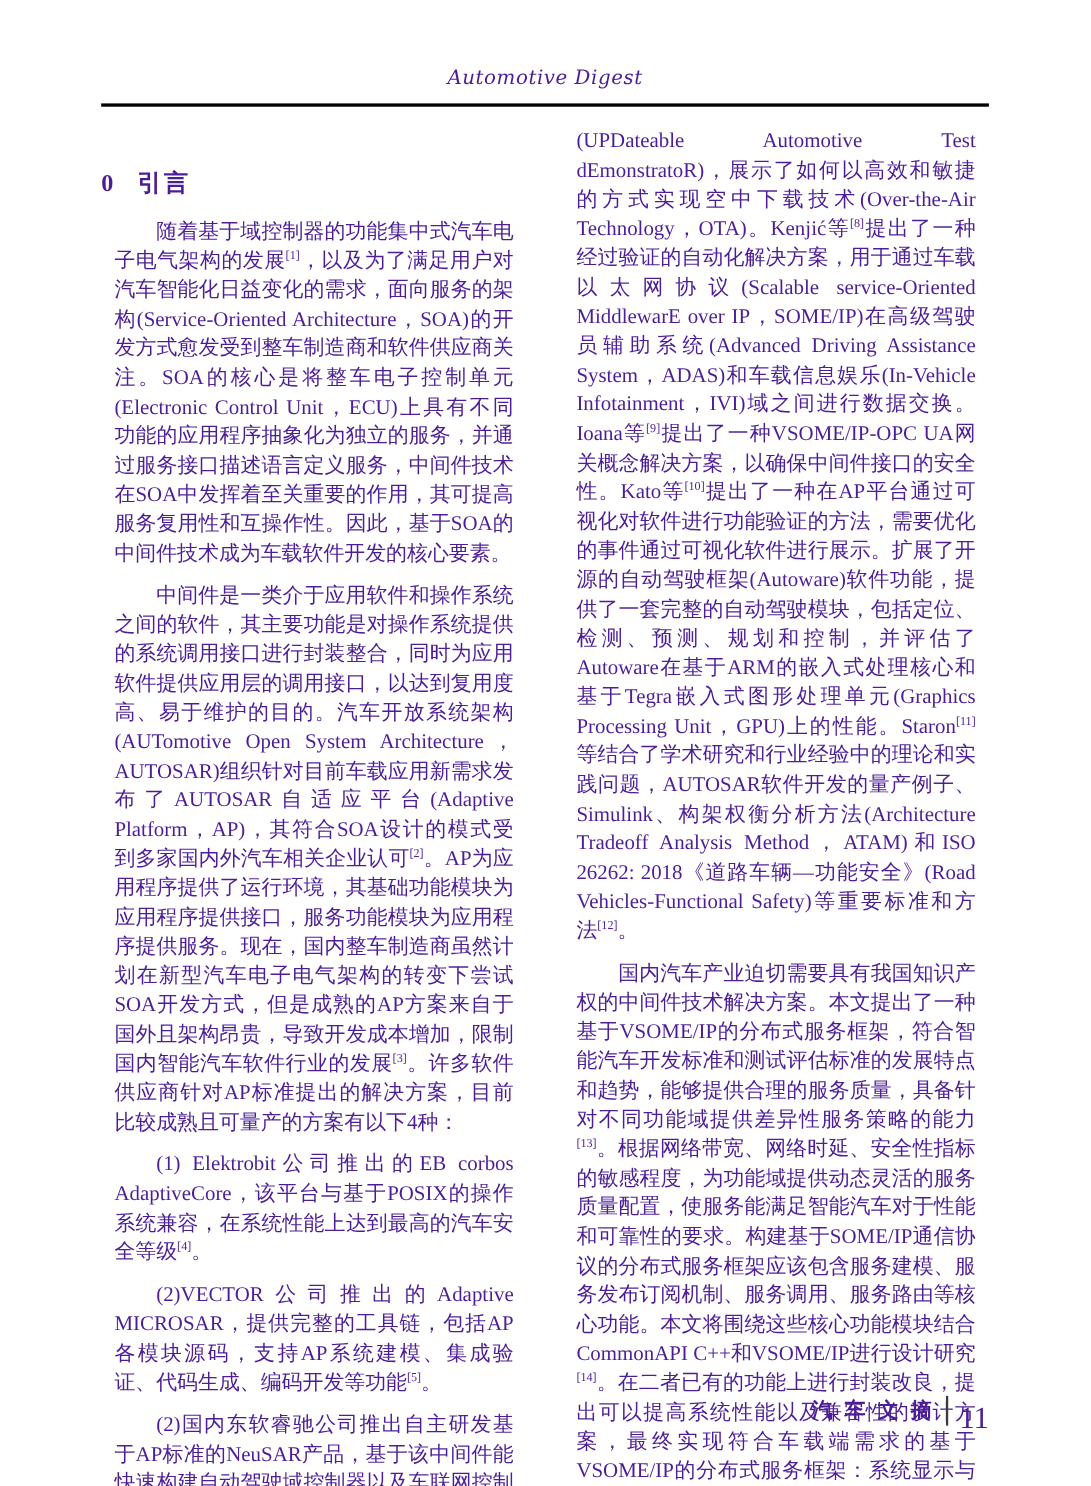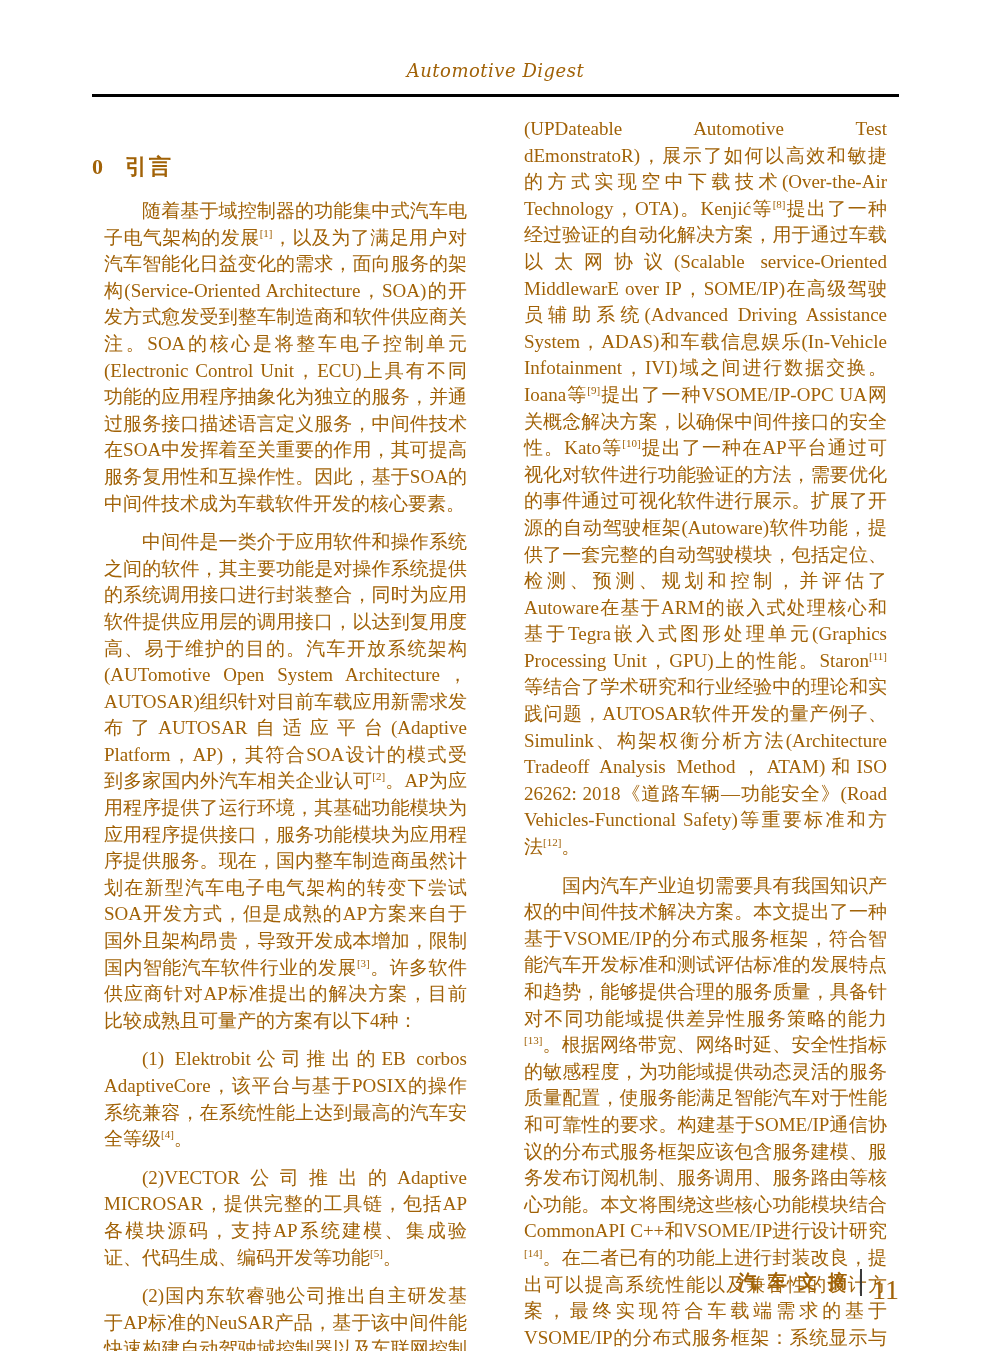--- a/index.html
+++ b/index.html
@@ -1,20 +1,20 @@
 <!DOCTYPE html>
 <html><head>
 <meta charset="utf-8">
 <style>
   html,body{margin:0;padding:0;background:#e8e8e8;}
   .page{
     position:relative;
     width:992px;height:1351px;
     background:#ffffff;
-    color:#a16207;
+    color:#4c1d95;
     font-family:"Liberation Serif","DejaVu Serif",serif;
     overflow:hidden;
     margin:0 auto;
     text-decoration:underline;
   }
   .journal-title{
     position:absolute;top:60px;left:92px;width:807px;
     text-align:center;
     font-style:italic;
     font-size:18px;

